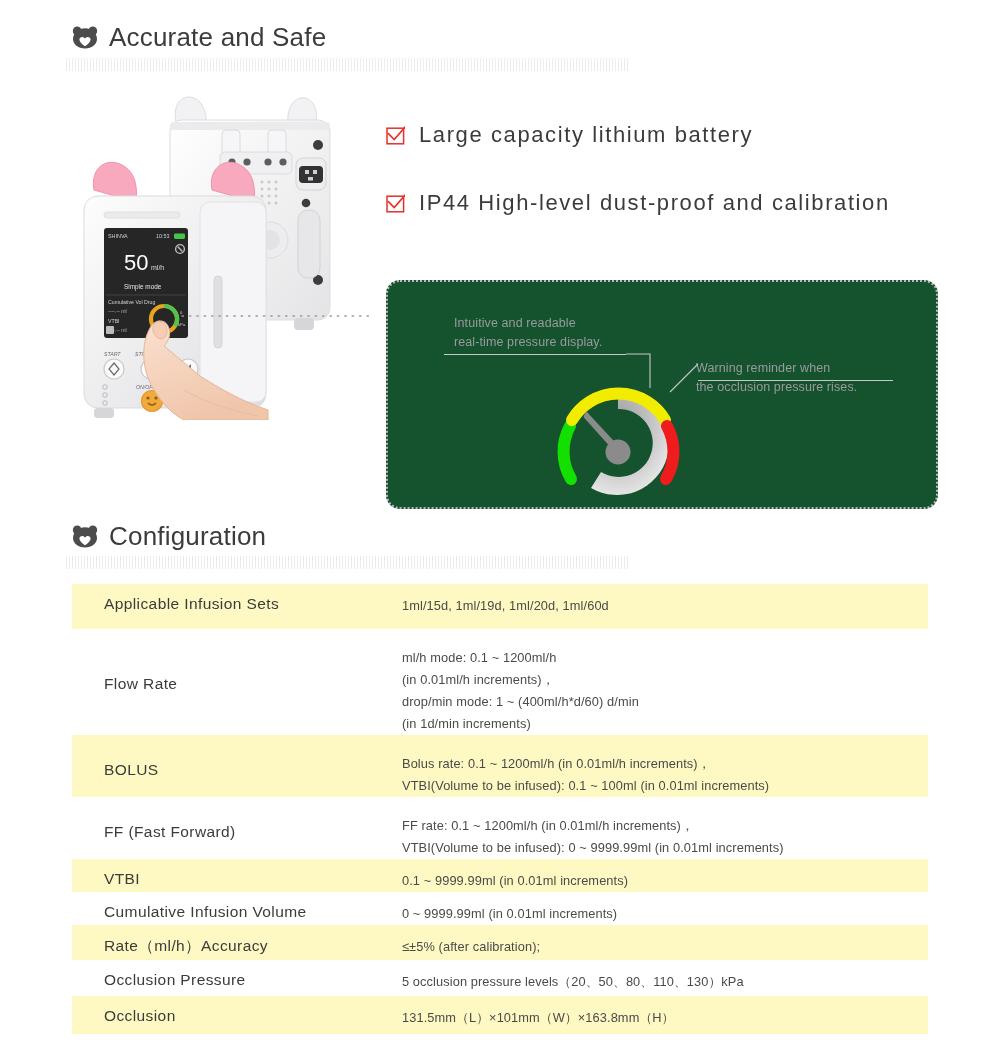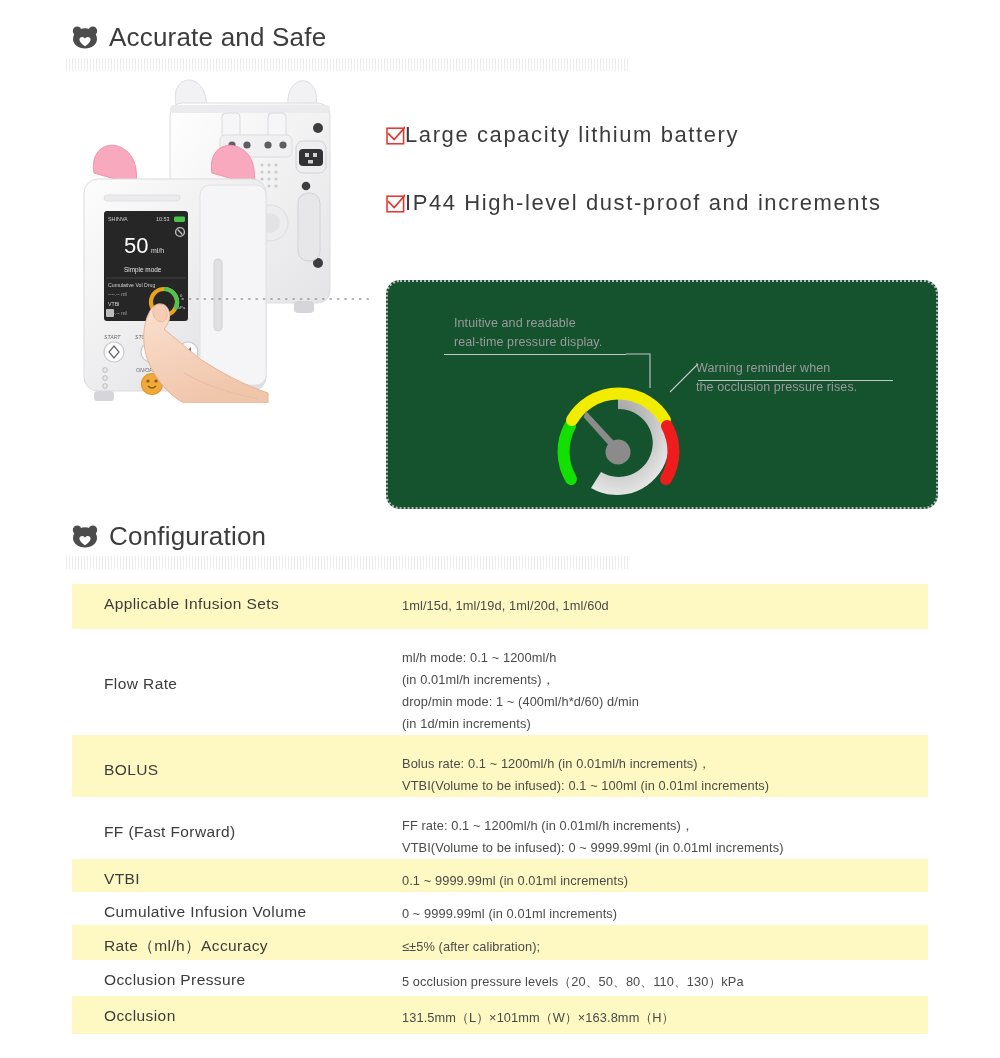--- a/index.html
+++ b/index.html
@@ -35,32 +35,33 @@
       #e9e9ec 0px, #e9e9ec 1px,
       #ffffff 1px, #ffffff 3px);
     opacity: 0.85;
   }
 
   
   .bullet {
     position: absolute;
     display: flex;
     align-items: center;
+    gap: 14px;
     white-space: nowrap;
   }
   .check-box { width: 19px; height: 19px; flex: none; display: block; }
   .bullet-text {
     font-size: 22px;
     color: #3b3b3b;
     letter-spacing: 1.6px;
     font-weight: 400;
   }
 
   
-  .device-art { position: absolute; left: 72px; top: 73px; width: 300px; height: 330px; }
+  .device-art { position: absolute; left: 72px; top: 90px; width: 300px; height: 330px; }
 
   
   .gauge-panel {
     position: absolute;
     left: 386px; top: 280px;
     width: 552px; height: 229px;
     border: 2px dotted #b9b9bd;
     border-radius: 14px;
     background: #14532d;
   }
@@ -267,21 +268,21 @@
       <path d="M2.6 7.8 L8.2 13.6 L19.4 0.8" fill="none" stroke="#e8302a" stroke-width="1.7" stroke-linecap="square"></path>
     </svg>
     <div class="bullet-text">Large  capacity  lithium  battery</div>
   </div>
 
   <div class="bullet" style="left:386px; top:190px;">
     <svg class="check-box" viewBox="0 0 19 19">
       <rect x="1" y="2.2" width="16.6" height="15.6" fill="none" stroke="#e8302a" stroke-width="1.5"></rect>
       <path d="M2.6 7.8 L8.2 13.6 L19.4 0.8" fill="none" stroke="#e8302a" stroke-width="1.7" stroke-linecap="square"></path>
     </svg>
-    <div class="bullet-text">IP44  High-level  dust-proof  and  increments</div>
+    <div class="bullet-text">IP44  High-level  dust-proof  and  calibration</div>
   </div>
 
   <div class="gauge-panel">
 
     <div class="anno anno-left">
       <div>Intuitive and readable</div>
       <div>real-time pressure display.</div>
     </div>
     <div class="anno-rule" style="left:56px; top:72px; width:182px;"></div>
     <svg style="position:absolute; left:236px; top:40px;" width="28" height="68">

